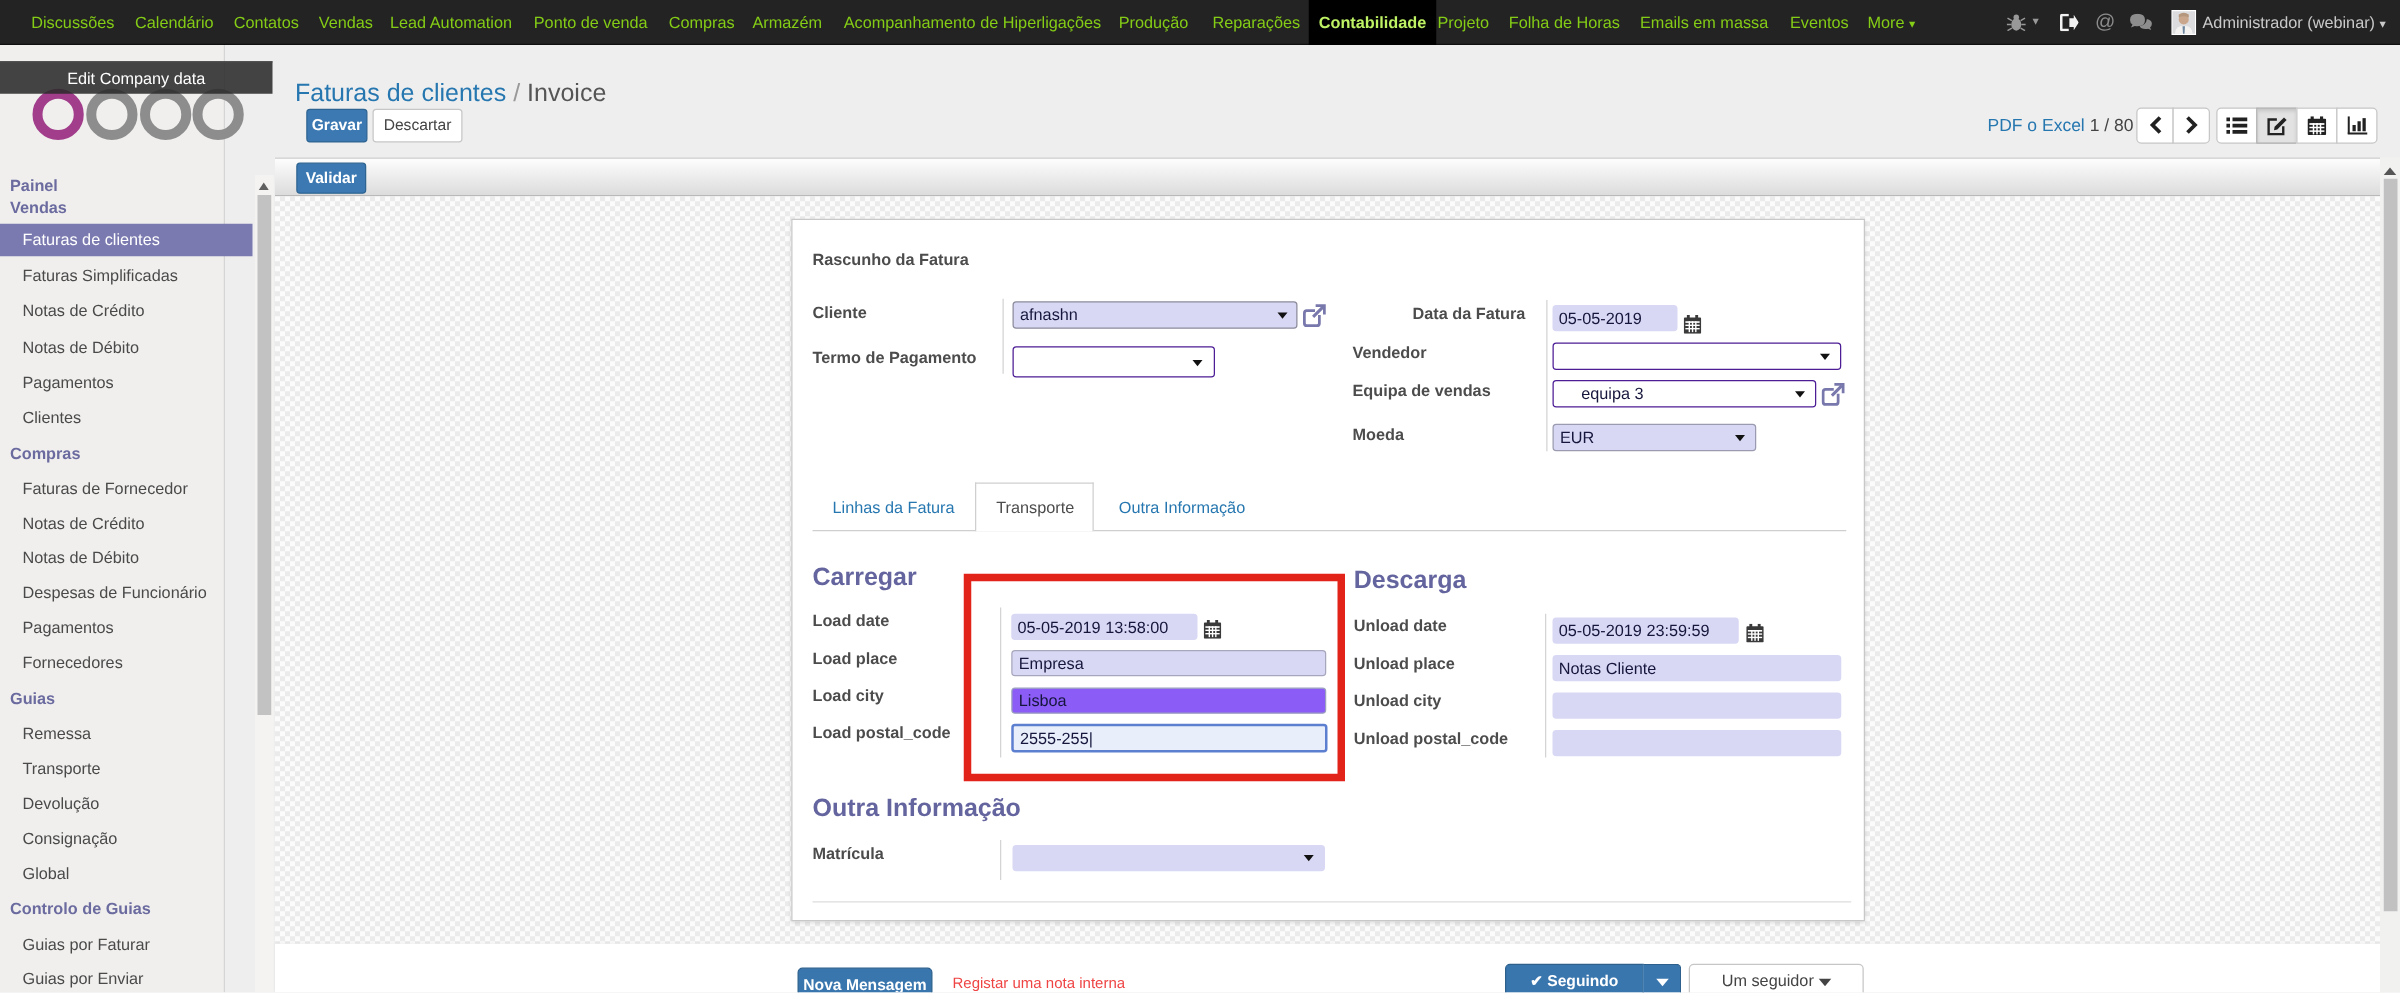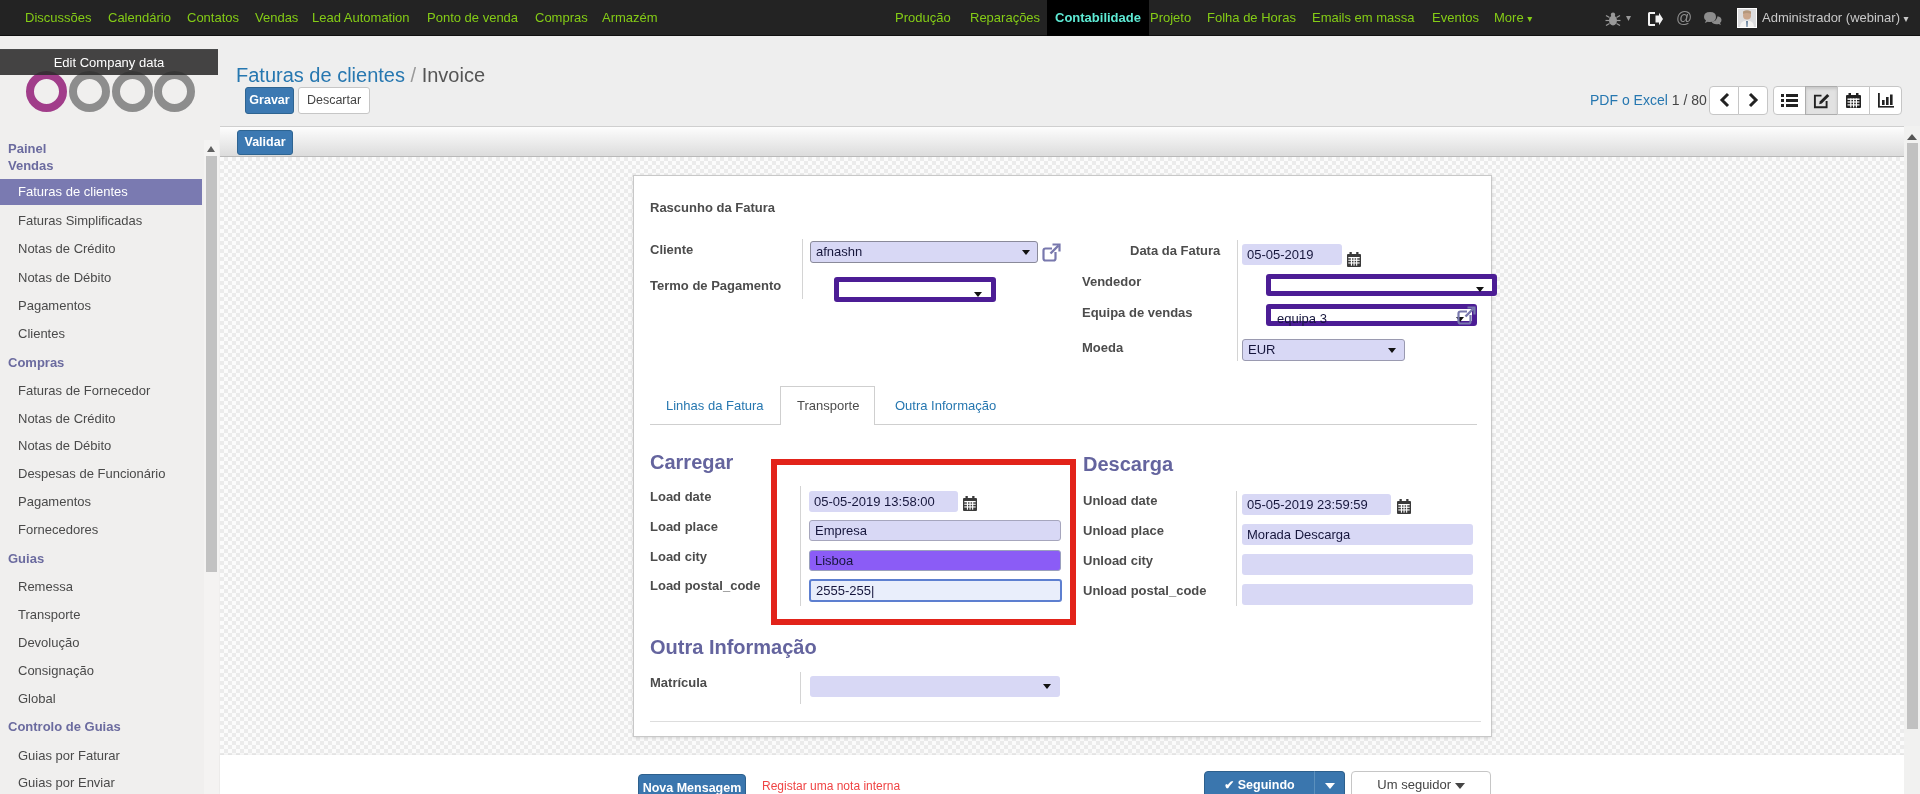--- a/index.html
+++ b/index.html
@@ -4,25 +4,25 @@
 <style>
 * { margin:0; padding:0; box-sizing:border-box; }
 html,body { width:1920px; height:794px; overflow:hidden; }
 body { font-family:"Liberation Sans", sans-serif; }
 #page { position:relative; width:1920px; height:794px; background:#eeeeee; overflow:hidden; }
 .abs { position:absolute; }
 
 
 #navbar { position:absolute; left:0; top:0; width:1920px; height:36px; background:#232323; border-bottom:1px solid #101010; }
 #navbar .mi { position:absolute; top:0; height:36px; line-height:36px; font-size:13px; color:#84cc16; white-space:nowrap; }
-#navbar .active { background:#000; color:#5eead4; font-weight:bold; }
+#navbar .active { background:#000; color:#bef264; font-weight:bold; }
 #navbar .icn { position:absolute; top:0; height:36px; line-height:36px; }
 
 
-#sidebar { position:absolute; left:0; top:36px; width:224px; height:758px; background:#f0efee; border-right:1px solid #d5d5d5; }
+#sidebar { position:absolute; left:0; top:36px; width:180px; height:758px; background:#f0efee; border-right:1px solid #d5d5d5; }
 .ring { position:absolute; top:35px; width:41px; height:41px; border-radius:50%; border:8px solid #8d8d8d; }
 #tooltipbar { position:absolute; left:0; top:13px; width:218px; height:26px; background:rgba(43,43,43,0.88); color:#fff; font-size:13px; text-align:center; line-height:26px; border-top:1px solid #4a4a4a; }
 .sm { position:absolute; left:18px; font-size:13px; color:#4a4a4a; white-space:nowrap; }
 .sh { position:absolute; left:8px; font-size:13px; font-weight:bold; color:#6b6b9f; white-space:nowrap; }
 #selbar { position:absolute; left:0; top:143px; width:202px; height:26px; background:#7a7ab1; }
 #sscroll { position:absolute; left:204px; top:104px; width:15px; height:654px; background:#f4f3f2; }
 #sthumb { position:absolute; left:2px; top:16px; width:11px; height:416px; background:#c2c2c2; }
 
 
 #cpanel { position:absolute; left:220px; top:36px; width:1700px; height:90px; background:#eee; }
@@ -37,21 +37,21 @@
 #statusbar { position:absolute; left:220px; top:126px; width:1684px; height:31px; background:linear-gradient(#fdfdfd,#dcdcdc); border-top:1px solid #cfcfcf; border-bottom:1px solid #b9b9b9; }
 
 
 #content { position:absolute; left:220px; top:157px; width:1684px; height:598px;
   background-image:conic-gradient(#ebebeb 25%, #fbfbfb 0 50%, #ebebeb 0 75%, #fbfbfb 0);
   background-size:8px 8px; }
 #sheet { position:absolute; left:413px; top:18px; width:859px; height:562px; background:#fff; border:1px solid #c8c8c8; box-shadow:0 1px 3px rgba(0,0,0,0.12); }
 .lbl { position:absolute; font-size:13px; font-weight:bold; color:#4c4c4c; white-space:nowrap; }
 .hd { position:absolute; font-size:20px; font-weight:bold; color:#64649e; white-space:nowrap; }
 .inp { position:absolute; font-size:13px; color:#16163c; background:#d8d8f5; border-radius:3px; line-height:21px; padding-left:5px; white-space:nowrap; }
-.sel { position:absolute; font-size:13px; color:#16163c; background:#fff; border:5px solid #4c1d95; border-radius:3px; line-height:19px; padding-left:6px; white-space:nowrap;margin-left:24px; }
+.sel { position:absolute; font-size:13px; color:#16163c; background:#fff; border:1px solid #4c1d95; border-radius:3px; line-height:19px; padding-left:22px; white-space:nowrap; }
 .sep { position:absolute; width:1px; background:#d4d4d4; }
 .car { position:absolute; width:0; height:0; border-left:4px solid transparent; border-right:4px solid transparent; border-top:5px solid #111; }
 
 
 #footerbar { position:absolute; left:220px; top:755px; width:1684px; height:39px; background:#fff; box-shadow:0 -1px 2px rgba(0,0,0,0.05); }
 
 
 #vscroll { position:absolute; left:1904px; top:126px; width:16px; height:668px; background:#f1f1f0; }
 #vthumb { position:absolute; left:2.5px; top:17px; width:11px; height:586px; background:#c1c1c1; }
 
@@ -63,20 +63,21 @@
 
   <div id="navbar">
     <span class="mi" style="left:25px">Discussões</span>
     <span class="mi" style="left:108px">Calendário</span>
     <span class="mi" style="left:187px">Contatos</span>
     <span class="mi" style="left:255px">Vendas</span>
     <span class="mi" style="left:312px">Lead Automation</span>
     <span class="mi" style="left:427px">Ponto de venda</span>
     <span class="mi" style="left:535px">Compras</span>
     <span class="mi" style="left:602px">Armazém</span>
+    <span class="mi" style="left:675px">Acompanhamento de Hiperligações</span>
     <span class="mi" style="left:895px">Produção</span>
     <span class="mi" style="left:970px">Reparações</span>
     <span class="mi active" style="left:1047px; padding:0 8px;">Contabilidade</span>
     <span class="mi" style="left:1150px">Projeto</span>
     <span class="mi" style="left:1207px">Folha de Horas</span>
     <span class="mi" style="left:1312px">Emails em massa</span>
     <span class="mi" style="left:1432px">Eventos</span>
     <span class="mi" style="left:1494px">More <span style="font-size:10px;">▾</span></span>
     <span class="icn" style="left:1605px;"><svg width="16" height="14" viewBox="0 0 16 14" style="vertical-align:middle;">
           <g fill="#999">
@@ -303,21 +304,21 @@
           <g fill="#fff">
             <rect x="1.3" y="5" width="11.4" height="1.3"></rect>
             <rect x="3.9" y="5" width="1.1" height="8.7"></rect>
             <rect x="6.5" y="5" width="1.1" height="8.7"></rect>
             <rect x="9.1" y="5" width="1.1" height="8.7"></rect>
             <rect x="1.3" y="7.7" width="11.4" height="1.1"></rect>
             <rect x="1.3" y="10.4" width="11.4" height="1.1"></rect>
           </g>
         </svg>
       <div class="lbl" style="left:449px; top:347px;">Unload place</div>
-      <div class="inp" style="left:608px; top:348px; width:231px; height:21px;">Morada Descarga</div>
+      <div class="inp" style="left:608px; top:348px; width:231px; height:21px;">Notas Cliente</div>
       <div class="lbl" style="left:449px; top:377px;">Unload city</div>
       <div class="inp" style="left:608px; top:378px; width:231px; height:21px;"></div>
       <div class="lbl" style="left:449px; top:407px;">Unload postal_code</div>
       <div class="inp" style="left:608px; top:408px; width:231px; height:21px;"></div>
 
       <div class="hd" style="left:16px; top:460px;">Outra Informação</div>
       <div class="sep" style="left:166px; top:496px; height:32px;"></div>
       <div class="lbl" style="left:16px; top:499px;">Matrícula</div>
       <div class="inp" style="left:176px; top:500px; width:250px; height:21px;">
           <span class="car" style="right:9px; top:8px;"></span>

